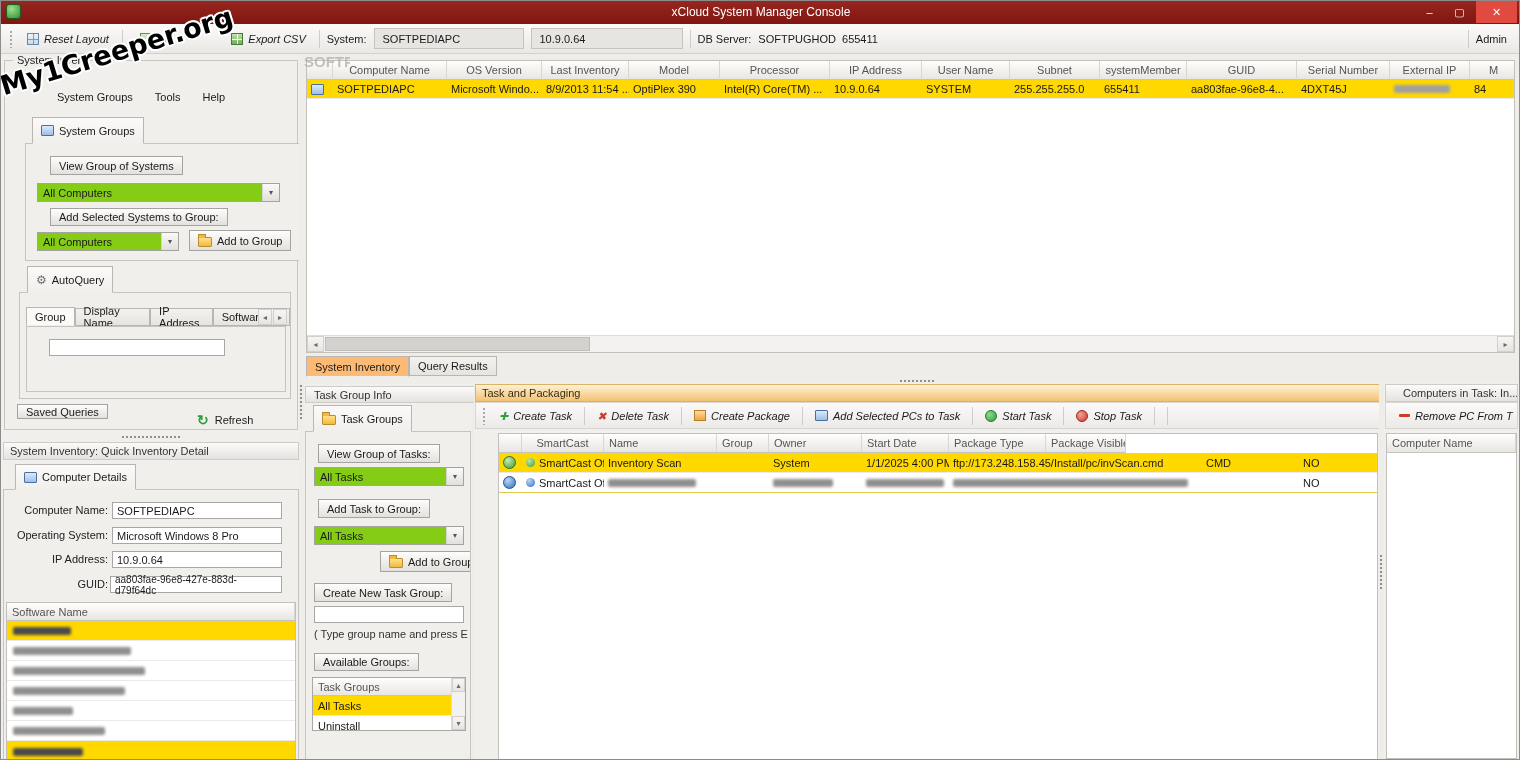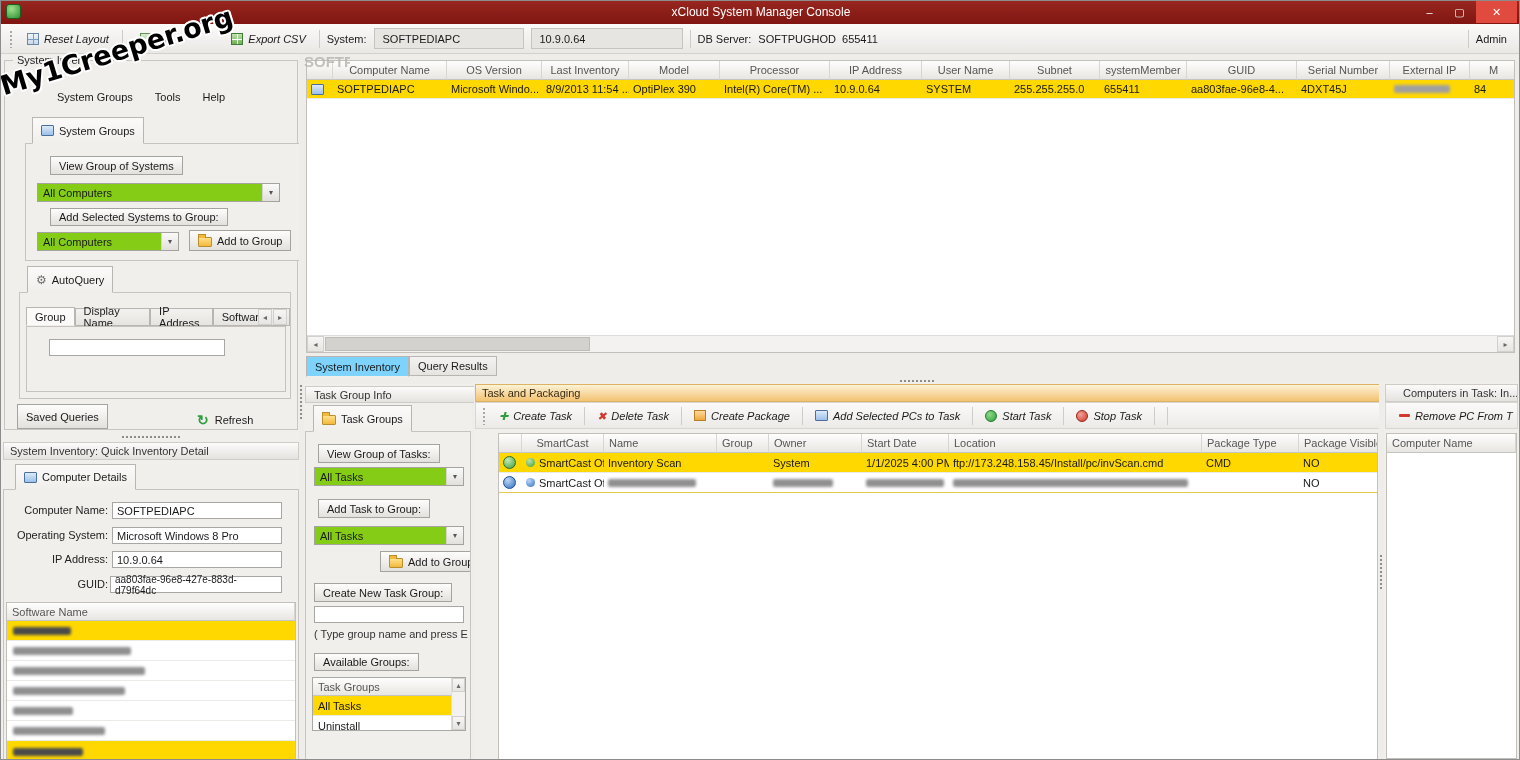--- a/index.html
+++ b/index.html
@@ -187,21 +187,21 @@
             </div>
         </div>
         <div class="abs sc-arrow" style="left:238px;top:16px;width:14px;height:16px;">◂</div>
         <div class="abs sc-arrow" style="left:253px;top:16px;width:14px;height:16px;">▸</div>
         <div class="abs" style="left:6px;top:33px;width:260px;height:66px;border:1px solid #c6c3bf;background:#f0efec;">
           <input class="abs tinput" style="left: 22px; top: 12px; width: 176px;" value="">
         </div>
       </div>
     </div>
 
-    <div class="abs btn" style="left:16px;top:350px;height:25px;">
+    <div class="abs btn" style="left:16px;top:350px;height:15px;">
       <span>Saved Queries</span>
     </div>
     <div class="abs" style="left:196px;top:360px;display:flex;align-items:center;gap:6px;">
       <span class="icn i-glyph i-refresh">↻</span>
       <span>Refresh</span>
     </div>
 
     <div class="abs dots" style="left:120px;top:381px;width:60px;height:4px;"></div>
 
     <div class="abs caption" style="left:2px;top:388px;width:296px;height:18px;">
@@ -292,21 +292,21 @@
       </div>
 
       <div class="abs sc-track" style="left:0;bottom:0;width:100%;height:17px;border-top:1px solid #ddd;">
         <div class="abs sc-arrow" style="left:0;top:0;width:17px;height:16px;">◂</div>
         <div class="abs sc-thumb" style="left:18px;top:1px;width:265px;height:14px;"></div>
         <div class="abs sc-arrow" style="right:0;top:0;width:17px;height:16px;">▸</div>
       </div>
     </div>
 
     <div class="abs" style="left:2px;top:302px;display:flex;">
-      <div class="tab" style="height:21px;background:#7dd3fc;">
+      <div class="tab" style="height:21px;background:#fdba74;">
           <span>System Inventory</span>
         </div>
       <div class="tab flat" style="height:20px;">
           <span>Query Results</span>
         </div>
     </div>
   </div>
 
   <div class="abs ghost">SOFTPEDIA</div>
 
@@ -412,21 +412,20 @@
     </div>
 
     <div class="abs" style="left:24px;top:51px;width:880px;height:328px;background:#fff;border:1px solid #c3c0bc;overflow:hidden;">
       <div style="display:flex;height:19px;">
         <div class="gh" style="width:23px;"></div>
         <div class="gh" style="width:82px;">SmartCast</div>
         <div class="gh left" style="width:113px;">Name</div>
         <div class="gh left" style="width:52px;">Group</div>
         <div class="gh left" style="width:93px;">Owner</div>
         <div class="gh left" style="width:87px;">Start Date</div>
-        <div class="gh left" style="width:253px;">Location</div>
         <div class="gh left" style="width:97px;">Package Type</div>
         <div class="gh left" style="width:80px;">Package Visible</div>
       </div>
       <div class="grid-row yellow" style="height:20px;">
         <div class="cell" style="width:23px;">
             <span class="icn i-ball-green"></span>
           </div>
         <div class="cell" style="width:82px;gap:4px;">
             <span class="icn i-dot-green"></span>
             <span>SmartCast Off</span>

